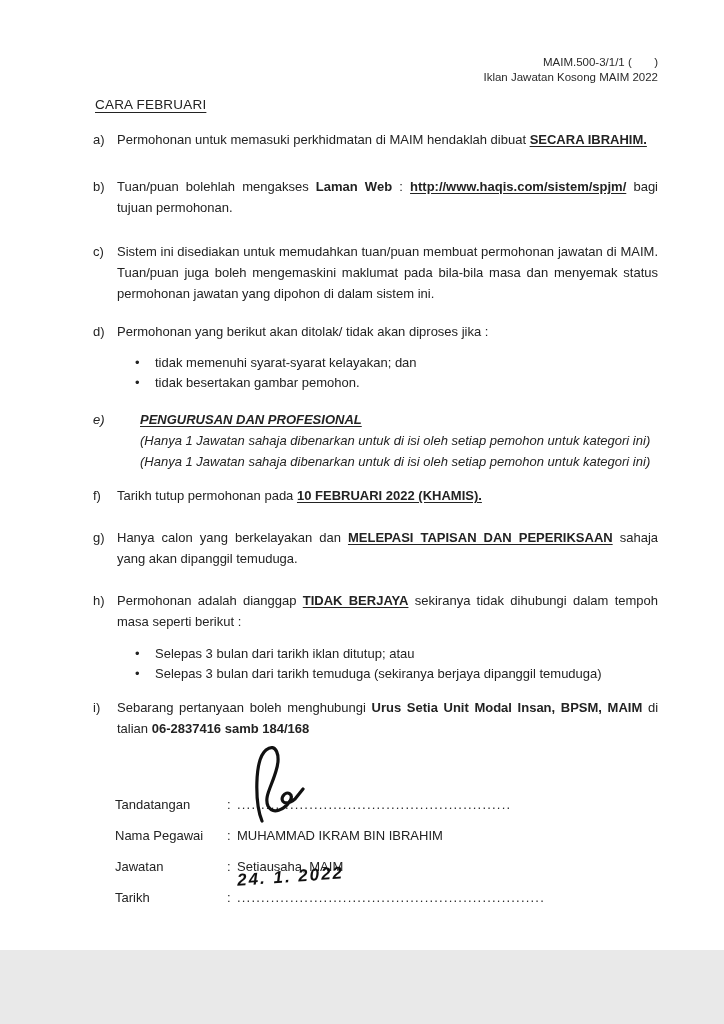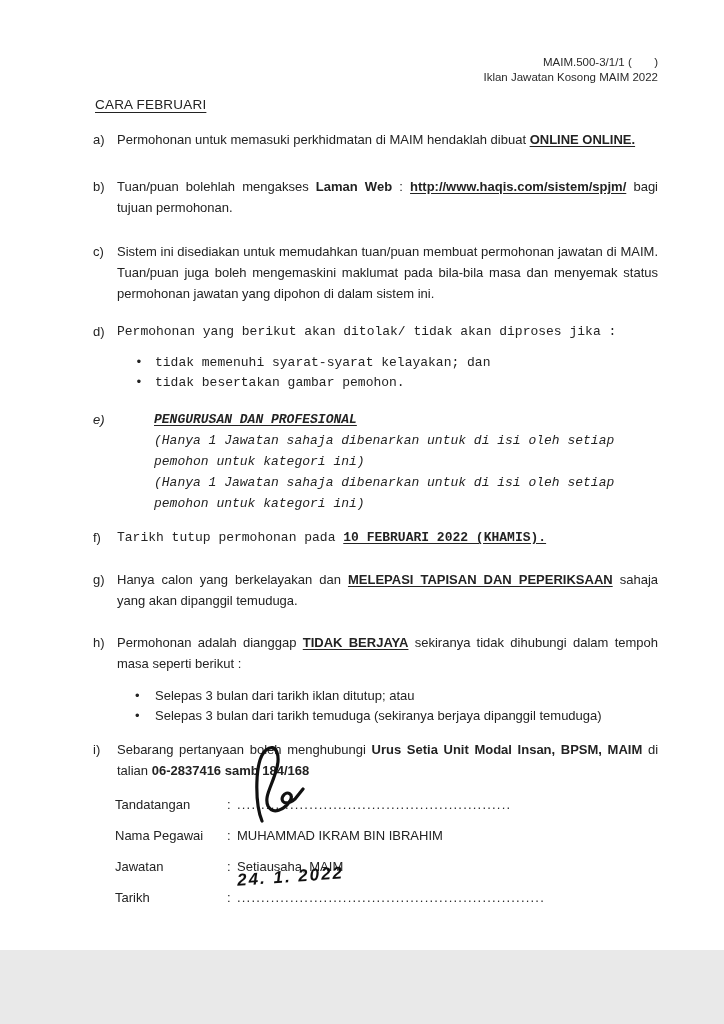--- a/index.html
+++ b/index.html
@@ -20,40 +20,40 @@
   .content{position:absolute;left:93px;top:97px;width:565px;}
   .title{
     display:inline-block;
     margin:0 0 17px 2px;
     font-size:13.5px;letter-spacing:.2px;
     text-decoration:underline;text-underline-offset:3px;
   }
   .item{display:flex;}
   .item-label{width:24px;flex-shrink:0;line-height:21px;}
   .item-body{flex:1;text-align:justify;line-height:21px;}
-  .item-body.noj{text-align:left;font-family:Liberation Mono, monospace;}
+  .item-body.noj{text-align:left;}
   .bold{font-weight:bold;}
   .bu{font-weight:bold;text-decoration:underline;text-underline-offset:2px;}
   .cat{font-weight:bold;font-style:italic;text-decoration:underline;text-underline-offset:2px;}
   .note{font-style:italic;}
   .ital{font-style:italic;}
   .m-a{margin-bottom:26px;}
   .m-b{margin-bottom:23px;}
   .m-c{margin-bottom:17px;}
   .m-d{margin-bottom:16px;}
   .m-e{margin-bottom:13px;}
   .m-f{margin-bottom:21px;}
   .m-g{margin-bottom:21px;}
   .m-h{margin-bottom:13px;}
   .intro{margin-bottom:11px;}
   .intro-h{margin-bottom:12px;}
   .bullets{margin:0 0 0 18px;padding:0;list-style:none;}
   .bullets li{display:flex;line-height:20px;text-align:left;}
   .bullet-mark{width:20px;flex-shrink:0;}
-  .e-indent{margin-left:37px;}
+  .e-indent{margin-left:23px;}
   .sig-block{position:absolute;left:115px;top:797px;width:470px;}
   .sig-row{display:flex;height:16px;margin-bottom:15px;line-height:16px;}
   .sig-label{width:112px;flex-shrink:0;}
   .sig-colon{width:10px;flex-shrink:0;}
   .dots{
     display:inline-block;overflow:hidden;white-space:nowrap;
     letter-spacing:1.2px;color:#2a2a2a;vertical-align:baseline;
   }
   .dots.w1{width:272px;}
   .dots.w2{width:310px;}
@@ -75,21 +75,21 @@
     <div>Iklan Jawatan Kosong MAIM 2022</div>
   </div>
 
   <div class="content">
 
     <div class="title">CARA FEBRUARI</div>
     <br>
 
     <div class="item m-a">
       <div class="item-label">a)</div>
-      <div class="item-body"><span>Permohonan untuk memasuki perkhidmatan di MAIM hendaklah dibuat </span><span class="bu">ONLINE ONLINE.</span></div>
+      <div class="item-body"><span>Permohonan untuk memasuki perkhidmatan di MAIM hendaklah dibuat </span><span class="bu">SECARA IBRAHIM.</span></div>
     </div>
 
     <div class="item m-b">
       <div class="item-label">b)</div>
       <div class="item-body"><span>Tuan/puan bolehlah mengakses </span><span class="bold">Laman Web</span><span> : </span><span class="bu">http://www.haqis.com/sistem/spjm/</span><span> bagi tujuan permohonan.</span></div>
     </div>
 
     <div class="item m-c">
       <div class="item-label">c)</div>
       <div class="item-body">Sistem ini disediakan untuk memudahkan tuan/puan membuat permohonan jawatan di MAIM. Tuan/puan juga boleh mengemaskini maklumat pada bila-bila masa dan menyemak status permohonan jawatan yang dipohon di dalam sistem ini.</div>

